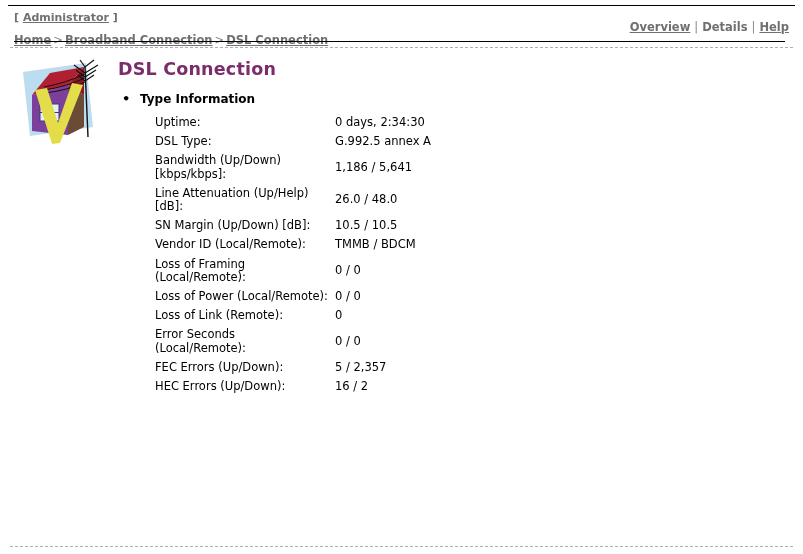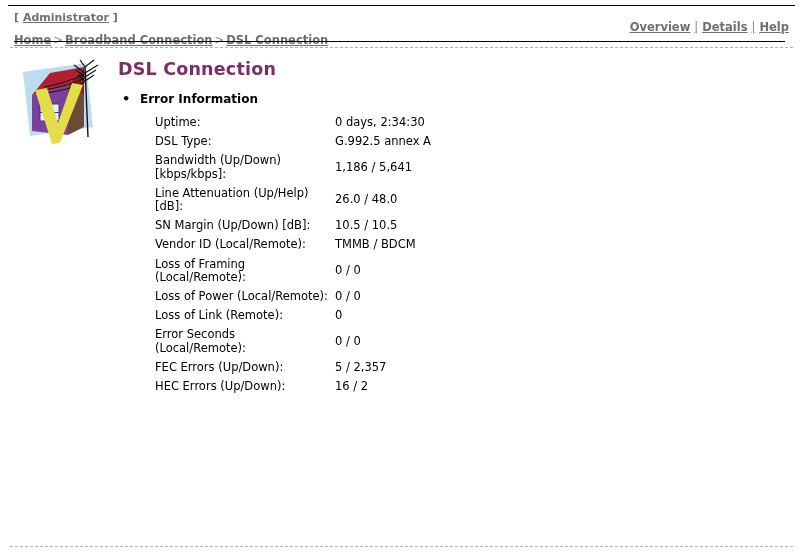--- a/index.html
+++ b/index.html
@@ -66,21 +66,20 @@
   }
 
   .toplinks {
     position: absolute;
     right: 14px;
     top: 12px;
     font-size: 11.5px;
     font-weight: bold;
     color: #707070;
     white-space: nowrap;
-    text-decoration: underline;
   }
   .toplinks .pipe {
     font-weight: normal;
     color: #8a8a8a;
     padding: 0 4px;
   }
 
   a.navlink,
   span.navlink {
     color: #707070;
@@ -249,21 +248,21 @@
       </g>
 
       <polygon points="21,33 33,31 44,66 58,26 69,28 46,86 38,87" fill="#e4dd4a"></polygon>
     </svg>
   </div>
 
   <div class="page-title">DSL Connection</div>
 
   <div class="section-heading">
     <span class="bullet">•</span>
-    <span>Error Information</span>
+    <span>Type Information</span>
   </div>
 
   <table class="info">
     <tbody>
       <tr>
         <td class="label">Uptime:</td>
         <td class="value">0 days, 2:34:30</td>
       </tr>
       <tr>
         <td class="label">DSL Type:</td>

